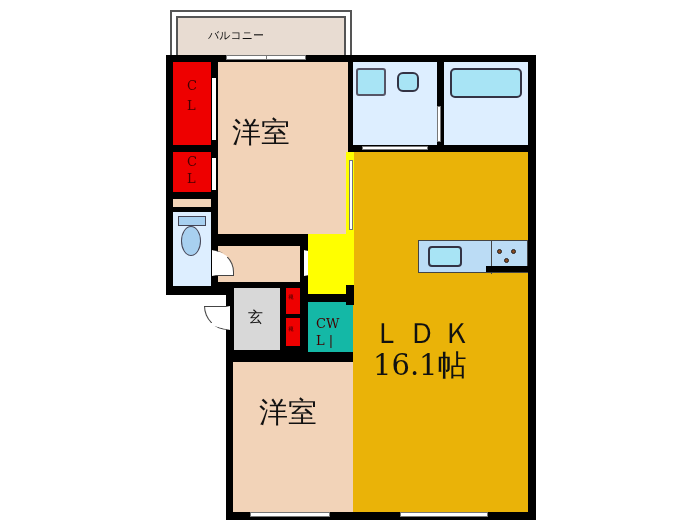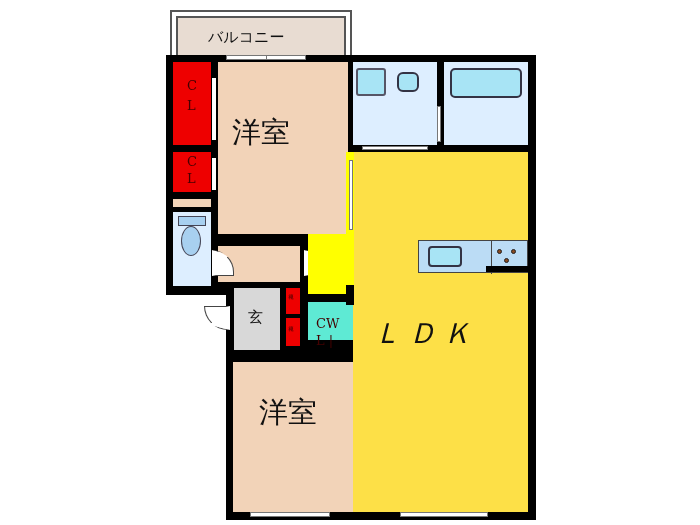--- a/index.html
+++ b/index.html
@@ -8,21 +8,21 @@
   .wall{background:#000;}
   .room-label{position:absolute;color:#111;text-align:left;line-height:1.12;font-family:"DejaVu Serif","Liberation Serif",serif;}
   .win{position:absolute;background:#fff;border:1px solid #777;box-sizing:border-box;}
   .small-label{position:absolute;color:#7a0000;font-family:"DejaVu Serif","Liberation Serif",serif;}
 </style>
 </head>
 <body>
 
 <div class="abs" style="left:170px;top:10px;width:182px;height:48px;border:2px solid #555;background:#fff;"></div>
 <div class="abs" style="left:176px;top:16px;width:170px;height:42px;background:#e8dcd2;border:2px solid #555;border-bottom:none;">
-  <span style="position:absolute;left:30px;top:10px;font-size:15px;font-family:'DejaVu Sans','Liberation Sans',sans-serif;color:#111;">バルコニー</span>
+  <span style="position:absolute;left:30px;top:10px;font-size:11px;font-family:'DejaVu Sans','Liberation Sans',sans-serif;color:#111;">バルコニー</span>
 </div>
 
 <div class="abs wall" style="left:166px;top:55px;width:190px;height:235px;"></div>
 <div class="abs wall" style="left:346px;top:55px;width:190px;height:465px;"></div>
 <div class="abs wall" style="left:226px;top:240px;width:130px;height:280px;"></div>
 <div class="abs wall" style="left:166px;top:195px;width:70px;height:100px;"></div>
 
 <div class="abs" style="left:218px;top:62px;width:130px;height:172px;background:#f2d3b8;">
   <div class="room-label" style="left:14px;top:54px;font-size:29px;">
     <div>洋室</div>
@@ -60,21 +60,21 @@
   <span style="position:absolute;left:14px;top:20px;font-size:15px;color:#111;">玄</span>
 </div>
 <div class="abs" style="left:204px;top:306px;width:26px;height:24px;border:1px solid #444;border-right:4px solid #fff;border-bottom-left-radius:26px;background:#fff;"></div>
 <div class="abs" style="left:286px;top:288px;width:14px;height:26px;background:#ee0000;">
   <span style="position:absolute;left:2px;top:2px;font-size:5px;writing-mode:vertical-rl;color:#600;">靴箱</span>
 </div>
 <div class="abs" style="left:286px;top:318px;width:14px;height:28px;background:#ee0000;">
   <span style="position:absolute;left:2px;top:4px;font-size:5px;writing-mode:vertical-rl;color:#600;">靴箱</span>
 </div>
 
-<div class="abs" style="left:308px;top:302px;width:46px;height:38px;background:#5eead4;">
+<div class="abs" style="left:308px;top:302px;width:46px;height:50px;background:#14b8a6;">
   <div class="small-label" style="left:8px;top:14px;font-size:13px;color:#400;line-height:1.3;">
     <div>CW</div>
     <div><span>L</span> <span>|</span></div>
   </div>
 </div>
 
 <div class="abs" style="left:233px;top:362px;width:127px;height:150px;background:#f2d3b8;">
   <div class="room-label" style="left:26px;top:34px;font-size:29px;">
     <div>洋室</div>
   </div>
@@ -84,23 +84,24 @@
 
 <div class="abs" style="left:353px;top:62px;width:84px;height:83px;background:#ddeeff;">
   <div class="abs" style="left:3px;top:6px;width:30px;height:28px;border:2px solid #556;border-radius:3px;background:#a8e4f5;"></div>
   <div class="abs" style="left:44px;top:10px;width:22px;height:20px;border:2px solid #334;border-radius:6px;background:#a8e4f5;"></div>
 </div>
 <div class="abs" style="left:444px;top:62px;width:84px;height:83px;background:#ddeeff;">
   <div class="abs" style="left:6px;top:6px;width:72px;height:30px;border:2px solid #334;border-radius:5px;background:#a8e4f5;"></div>
 </div>
 <div class="abs" style="left:437px;top:106px;width:4px;height:36px;background:#fff;border:1px solid #777;"></div>
 
-<div class="abs" style="left:353px;top:152px;width:175px;height:360px;background:#fde047;font-style:italic;">
+<div class="abs" style="left:353px;top:152px;width:175px;height:360px;background:#eab308;">
   <div class="room-label" style="left:20px;top:165px;font-size:29px;">
     <div style="letter-spacing:6px;">ＬＤＫ</div>
+    <div>16.1帖</div>
   </div>
 </div>
 <div class="abs" style="left:346px;top:152px;width:8px;height:135px;background:#ffff00;"></div>
 <div class="abs" style="left:308px;top:234px;width:40px;height:60px;background:#ffff00;"></div>
 <div class="abs wall" style="left:346px;top:285px;width:8px;height:20px;"></div>
 
 <div class="abs" style="left:418px;top:240px;width:110px;height:33px;background:#bbdcf5;border:1px solid #444;">
   <div class="abs" style="left:9px;top:5px;width:34px;height:21px;border:2px solid #334;border-radius:4px;background:#a8e4f5;"></div>
   <div class="abs" style="left:72px;top:0;width:1px;height:33px;background:#444;"></div>
   <div class="abs" style="left:78px;top:8px;width:5px;height:5px;border-radius:50%;background:#8a4a20;border:1px solid #222;"></div>

